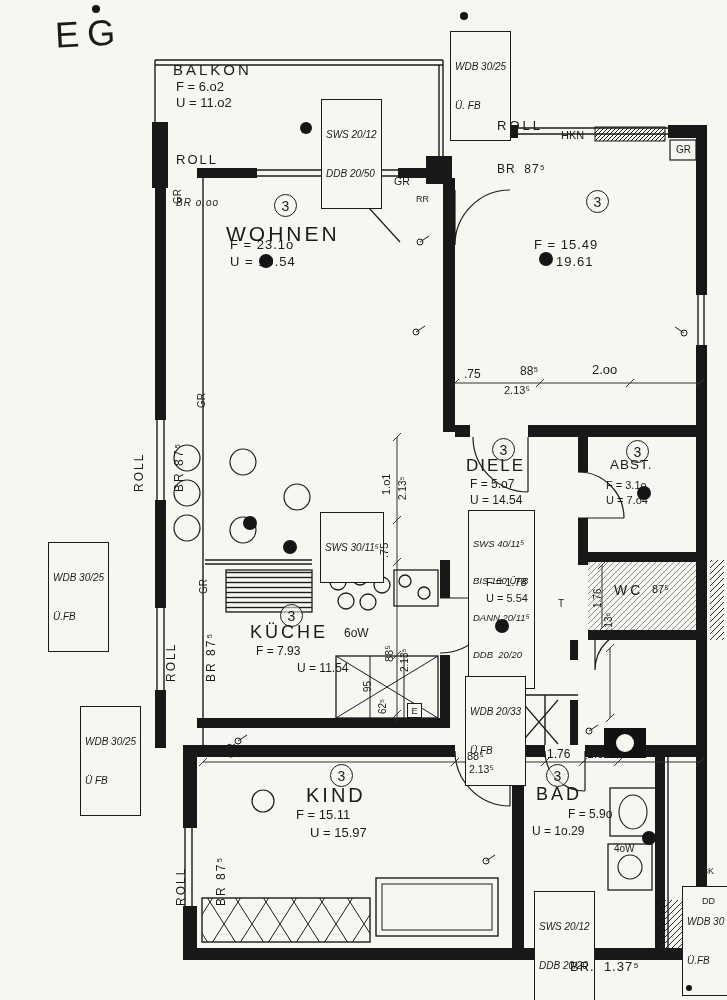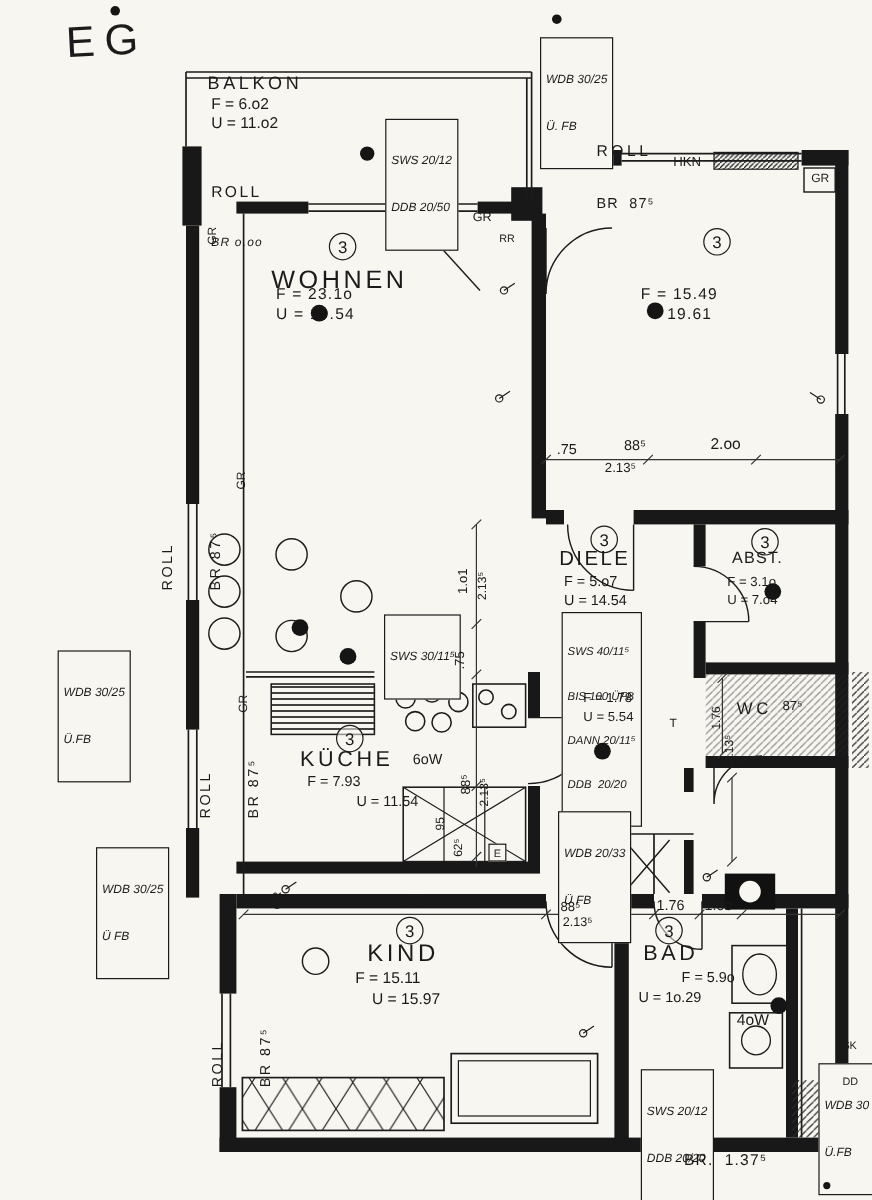--- a/index.html
+++ b/index.html
@@ -314,21 +314,21 @@
 
   <div class="circ" style="left:330px; top:764px;">3</div>
   <div class="txt name" style="left:306px; top:784px; font-size:20px;">KIND</div>
   <div class="txt" style="left:296px; top:808px; font-size:13px;">F = 15.11</div>
   <div class="txt" style="left:310px; top:826px; font-size:13px;">U = 15.97</div>
 
   <div class="circ" style="left:546px; top:764px;">3</div>
   <div class="txt name" style="left:536px; top:784px; font-size:18px;">BAD</div>
   <div class="txt" style="left:532px; top:808px; font-size:12px;margin-left:36px;">F = 5.9o</div>
   <div class="txt" style="left:532px; top:825px; font-size:12px;">U = 1o.29</div>
-  <div class="txt" style="left:614px; top:843px; font-size:13px;">4oW</div>
+  <div class="txt" style="left:614px; top:843px; font-size:10px;">4oW</div>
 
   <div class="note two" style="left:534px; top:891px;">
     <span>SWS 20/12</span>
     <span>DDB 20/20</span>
   </div>
   <div class="note two" style="left:666px; top:886px; width:60px;margin-left:16px;">
     <span>WDB 30</span>
     <span>Ü.FB</span>
   </div>
   <div class="txt two" style="left:702px; top:846px; font-size:9px;">

